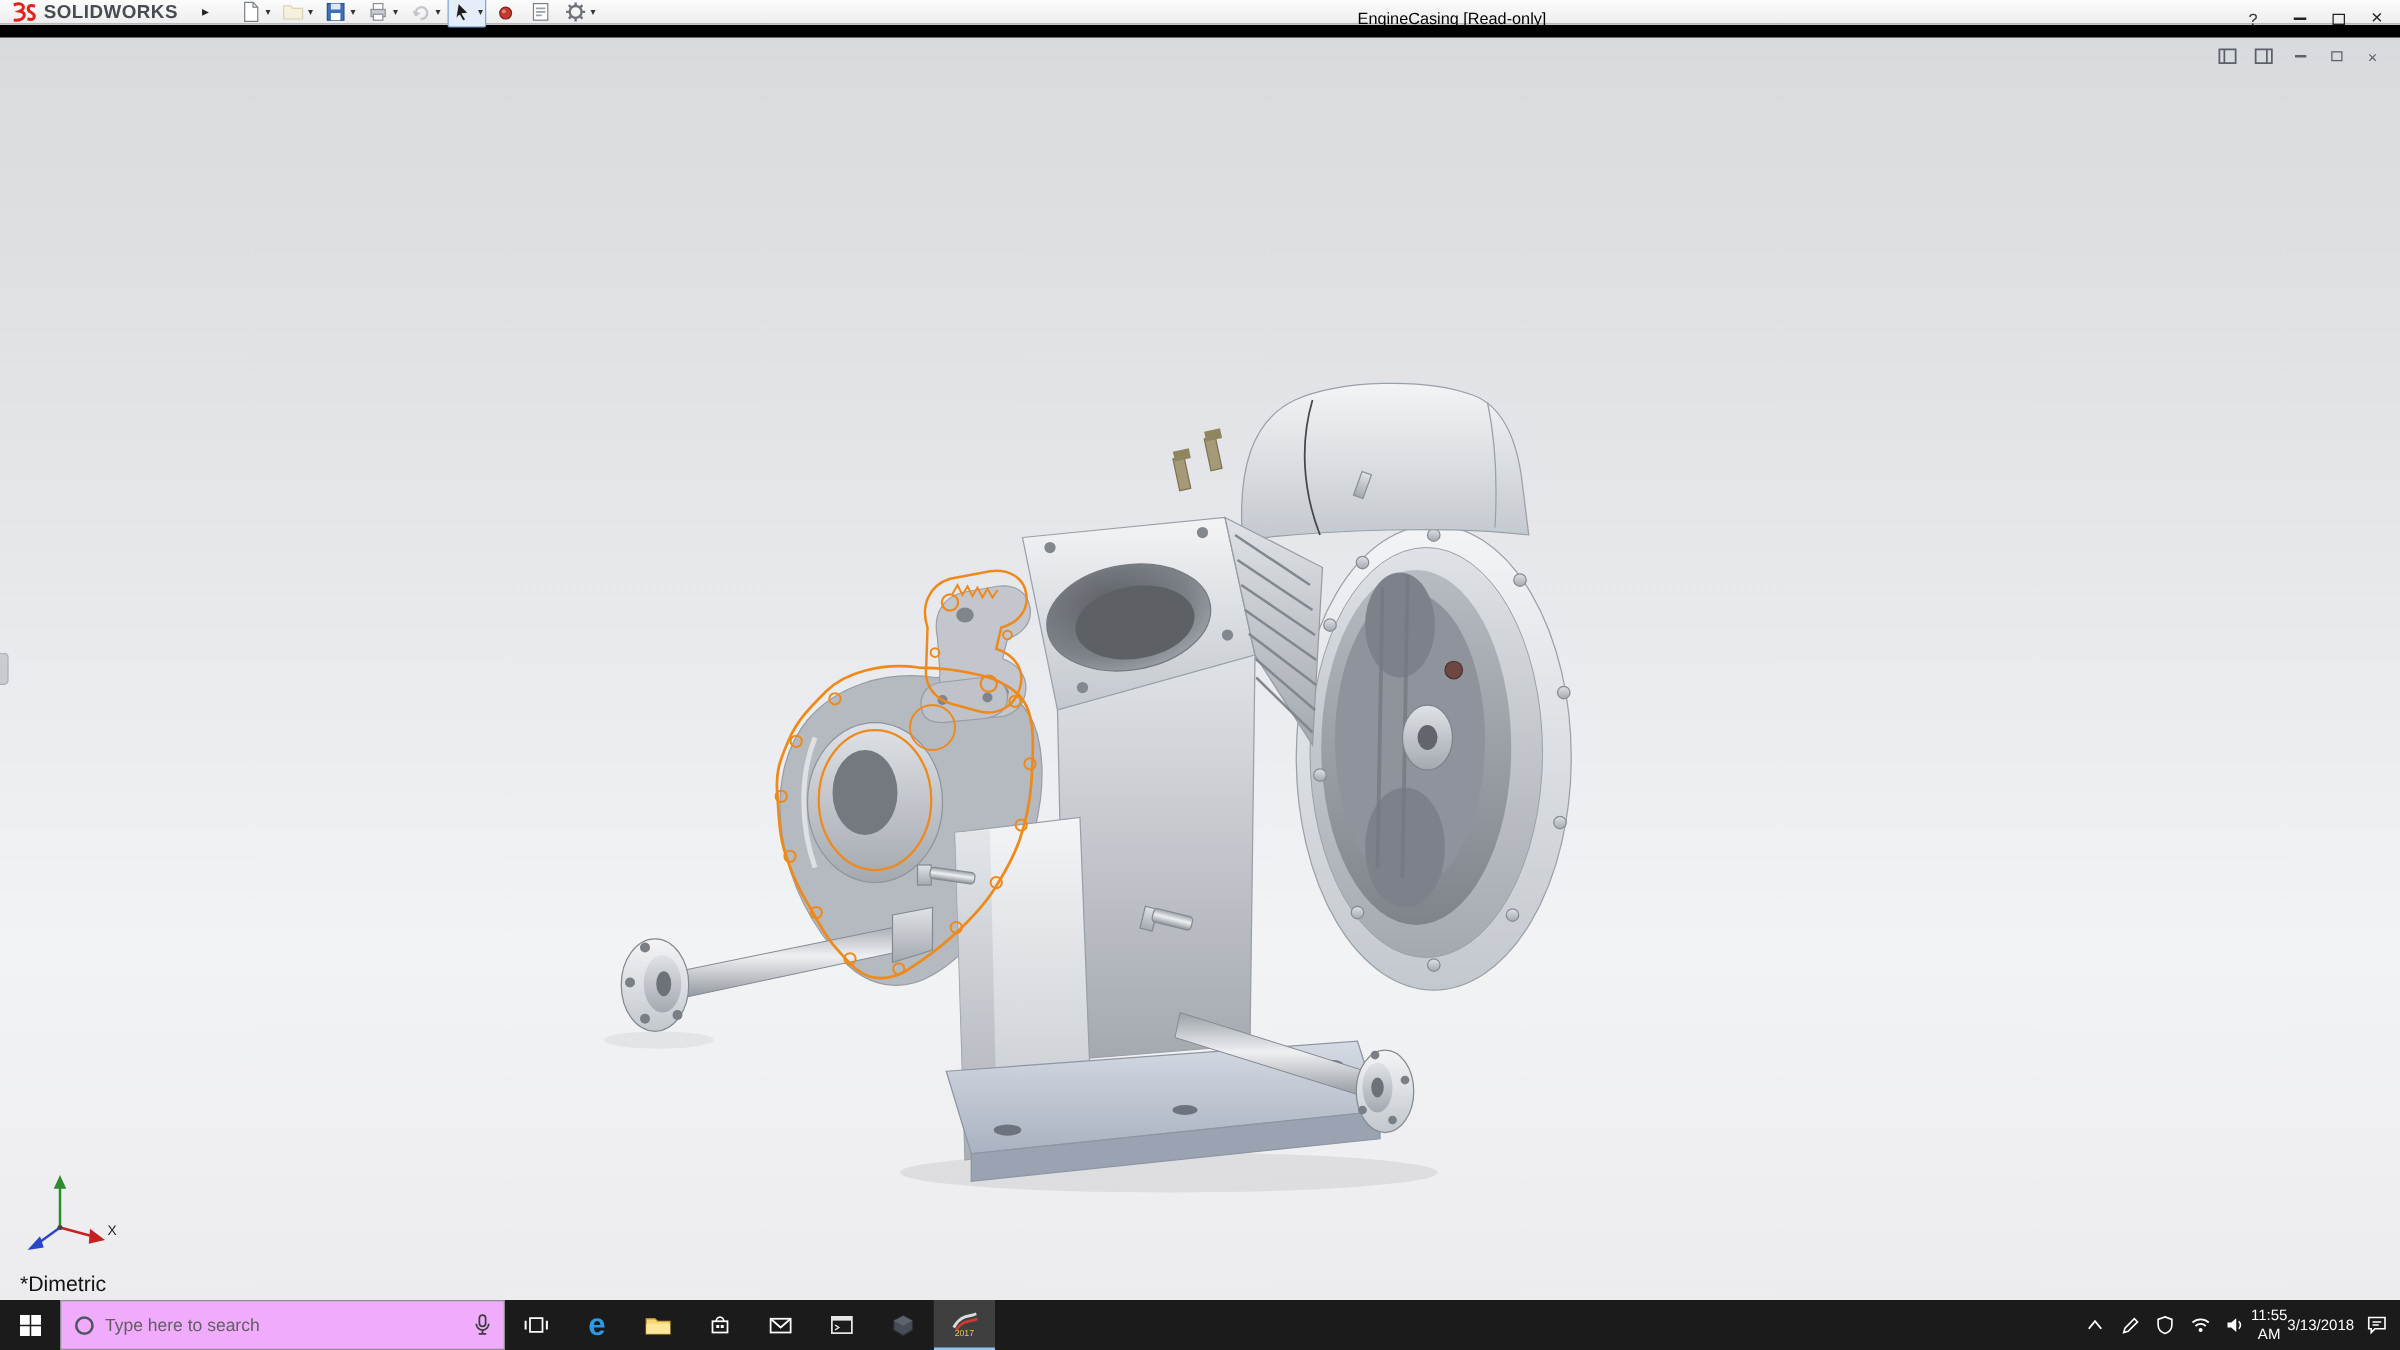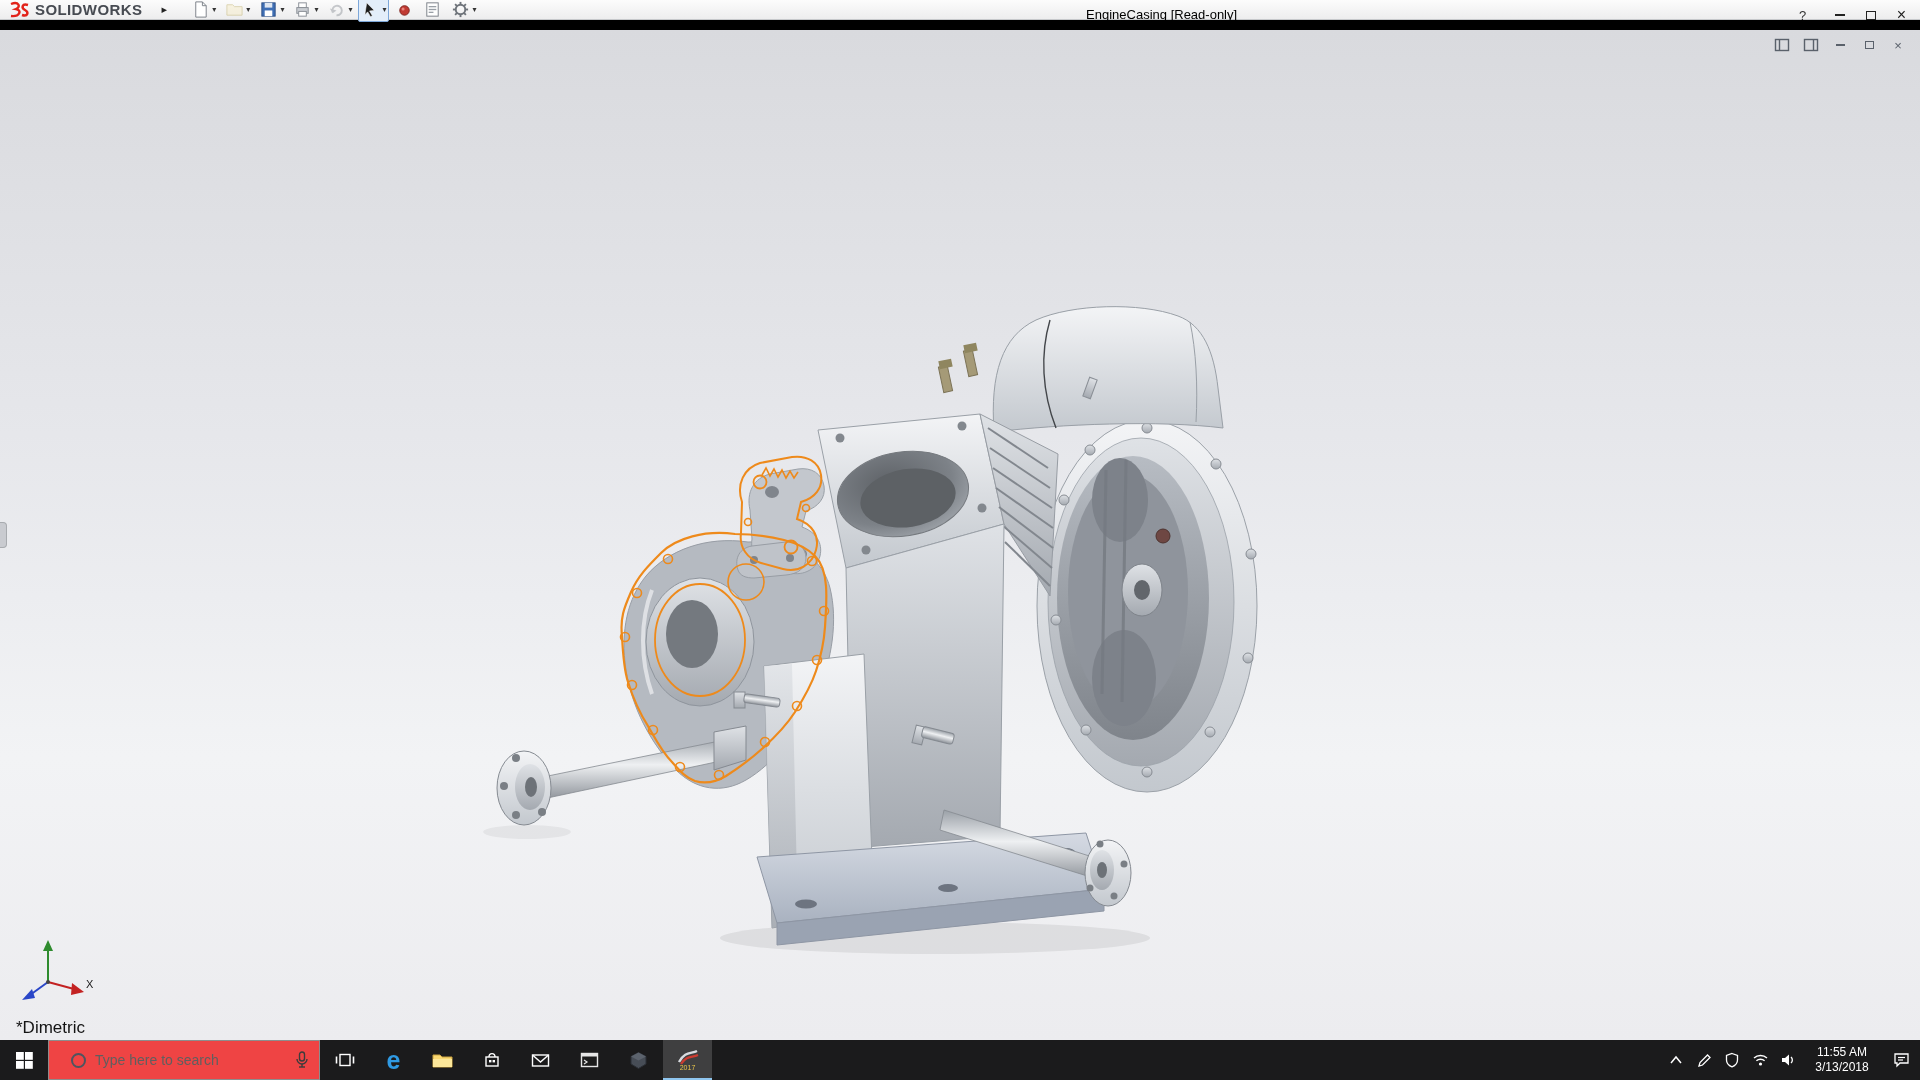--- a/index.html
+++ b/index.html
@@ -42,33 +42,33 @@
   .dc-max { width:9px; height:8px; border:1.4px solid #5a616b; display:block; }
   .left-tab { position:absolute; left:0; top:492px; width:7px; height:26px; background:#c9cbd0;
     border:1px solid #a8abaf; border-left:none; border-radius:0 4px 4px 0; }
   .triad { position:absolute; left:20px; bottom:34px; }
   .orientation { position:absolute; left:16px; bottom:2px; font-size:17px; color:#131313; }
 
   
   .taskbar { position:absolute; bottom:0; left:0; right:0; height:40px; background:#1b1b1c;
     display:flex; align-items:stretch; z-index:40; }
   .tb-start { width:48px; border:none; background:transparent; display:flex; align-items:center; justify-content:center; }
-  .tb-search { width:272px; background:#ef4444; border:1px solid #8d8d8d; display:flex; align-items:center;padding-left:11px; }
+  .tb-search { width:356px; background:#f0abfc; border:1px solid #8d8d8d; display:flex; align-items:center; }
   .search-ring { width:15px; height:15px; border:2px solid #4d5560; border-radius:50%; margin:0 9px 0 11px; flex:none; }
   .tb-search input { flex:1; border:none; outline:none; font-size:14px; color:#222; font-family:"Liberation Sans",sans-serif; background:transparent; }
   .tb-search input::placeholder { color:#5f5f5f; }
   .search-mic { border:none; background:transparent; margin:0 10px; display:flex; align-items:center; }
   .tb-btn { width:49px; border:none; background:transparent; display:flex; flex-direction:column;
     align-items:center; justify-content:center; }
   .tb-btn.active { background:rgba(255,255,255,.16); box-shadow:inset 0 -2px 0 #8fc6ef; }
   .edge-e { font-size:25px; font-weight:700; color:#2f9ae3; line-height:1; }
   .sw-year { font-size:7px; color:#e9c64b; line-height:7px; margin-top:-1px; }
   .tray { margin-left:auto; display:flex; align-items:stretch; }
   .tray-btn { width:28px; border:none; background:transparent; display:flex; align-items:center; justify-content:center; }
-  .clock { width:80px; border:none; background:transparent; display:flex; flex-direction:column;
+  .clock { width:80px; border:none; background:transparent; display:flex; flex-direction:row;
     align-items:center; justify-content:center; color:#fff; font-size:12px; line-height:15px; font-family:"Liberation Sans",sans-serif; }
   .action-btn { width:38px; }
 </style>
 </head>
 <body>
 
 <div class="screen">
 
   <header class="titlebar">
     <div class="logo">

